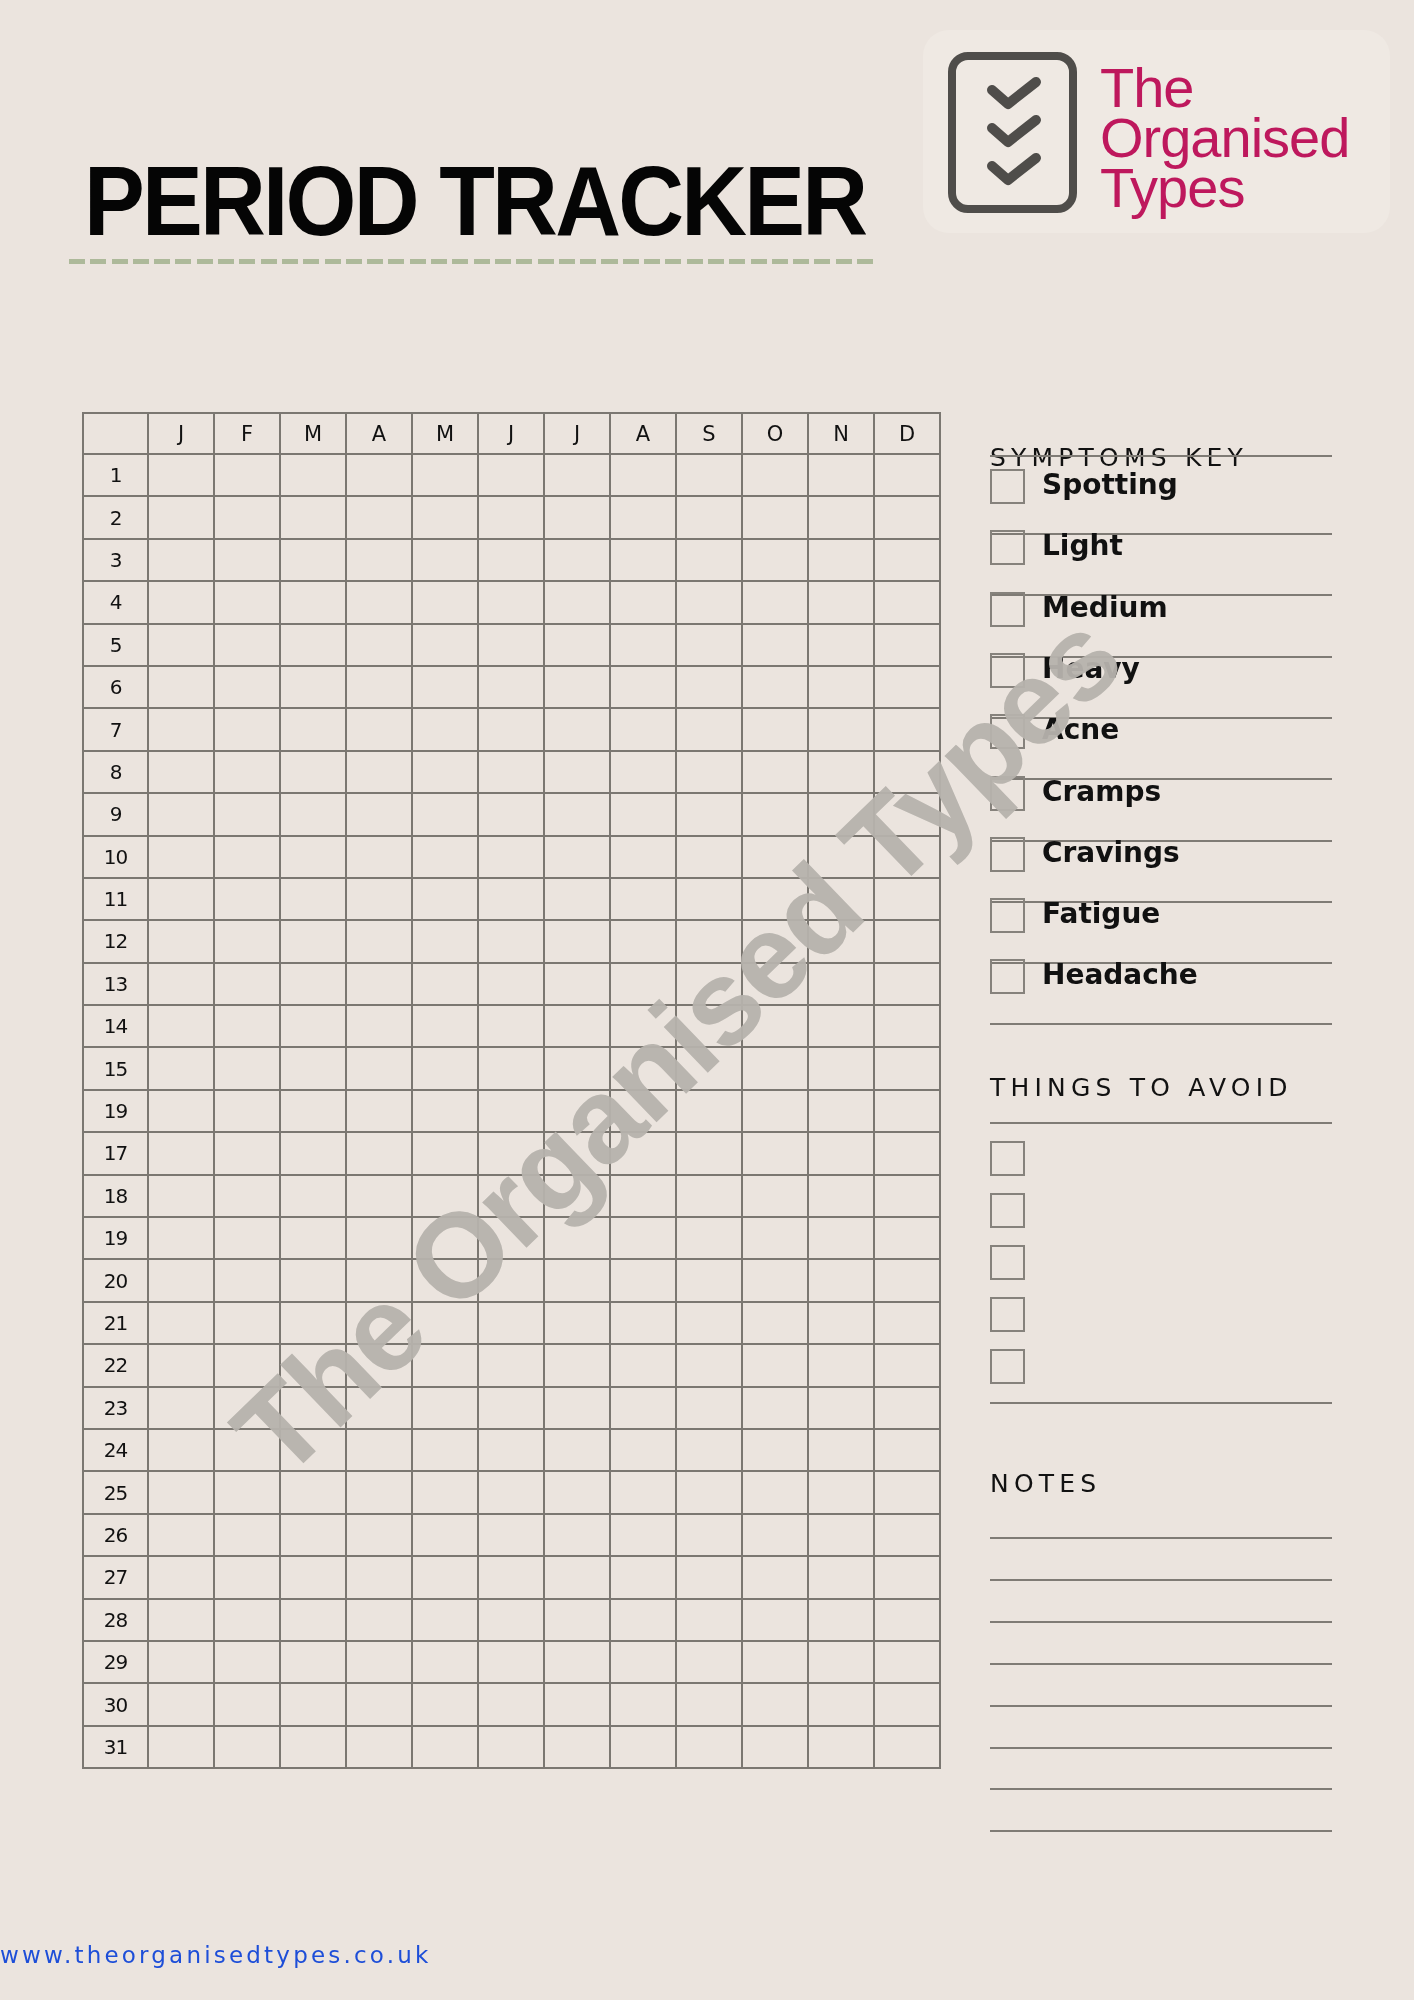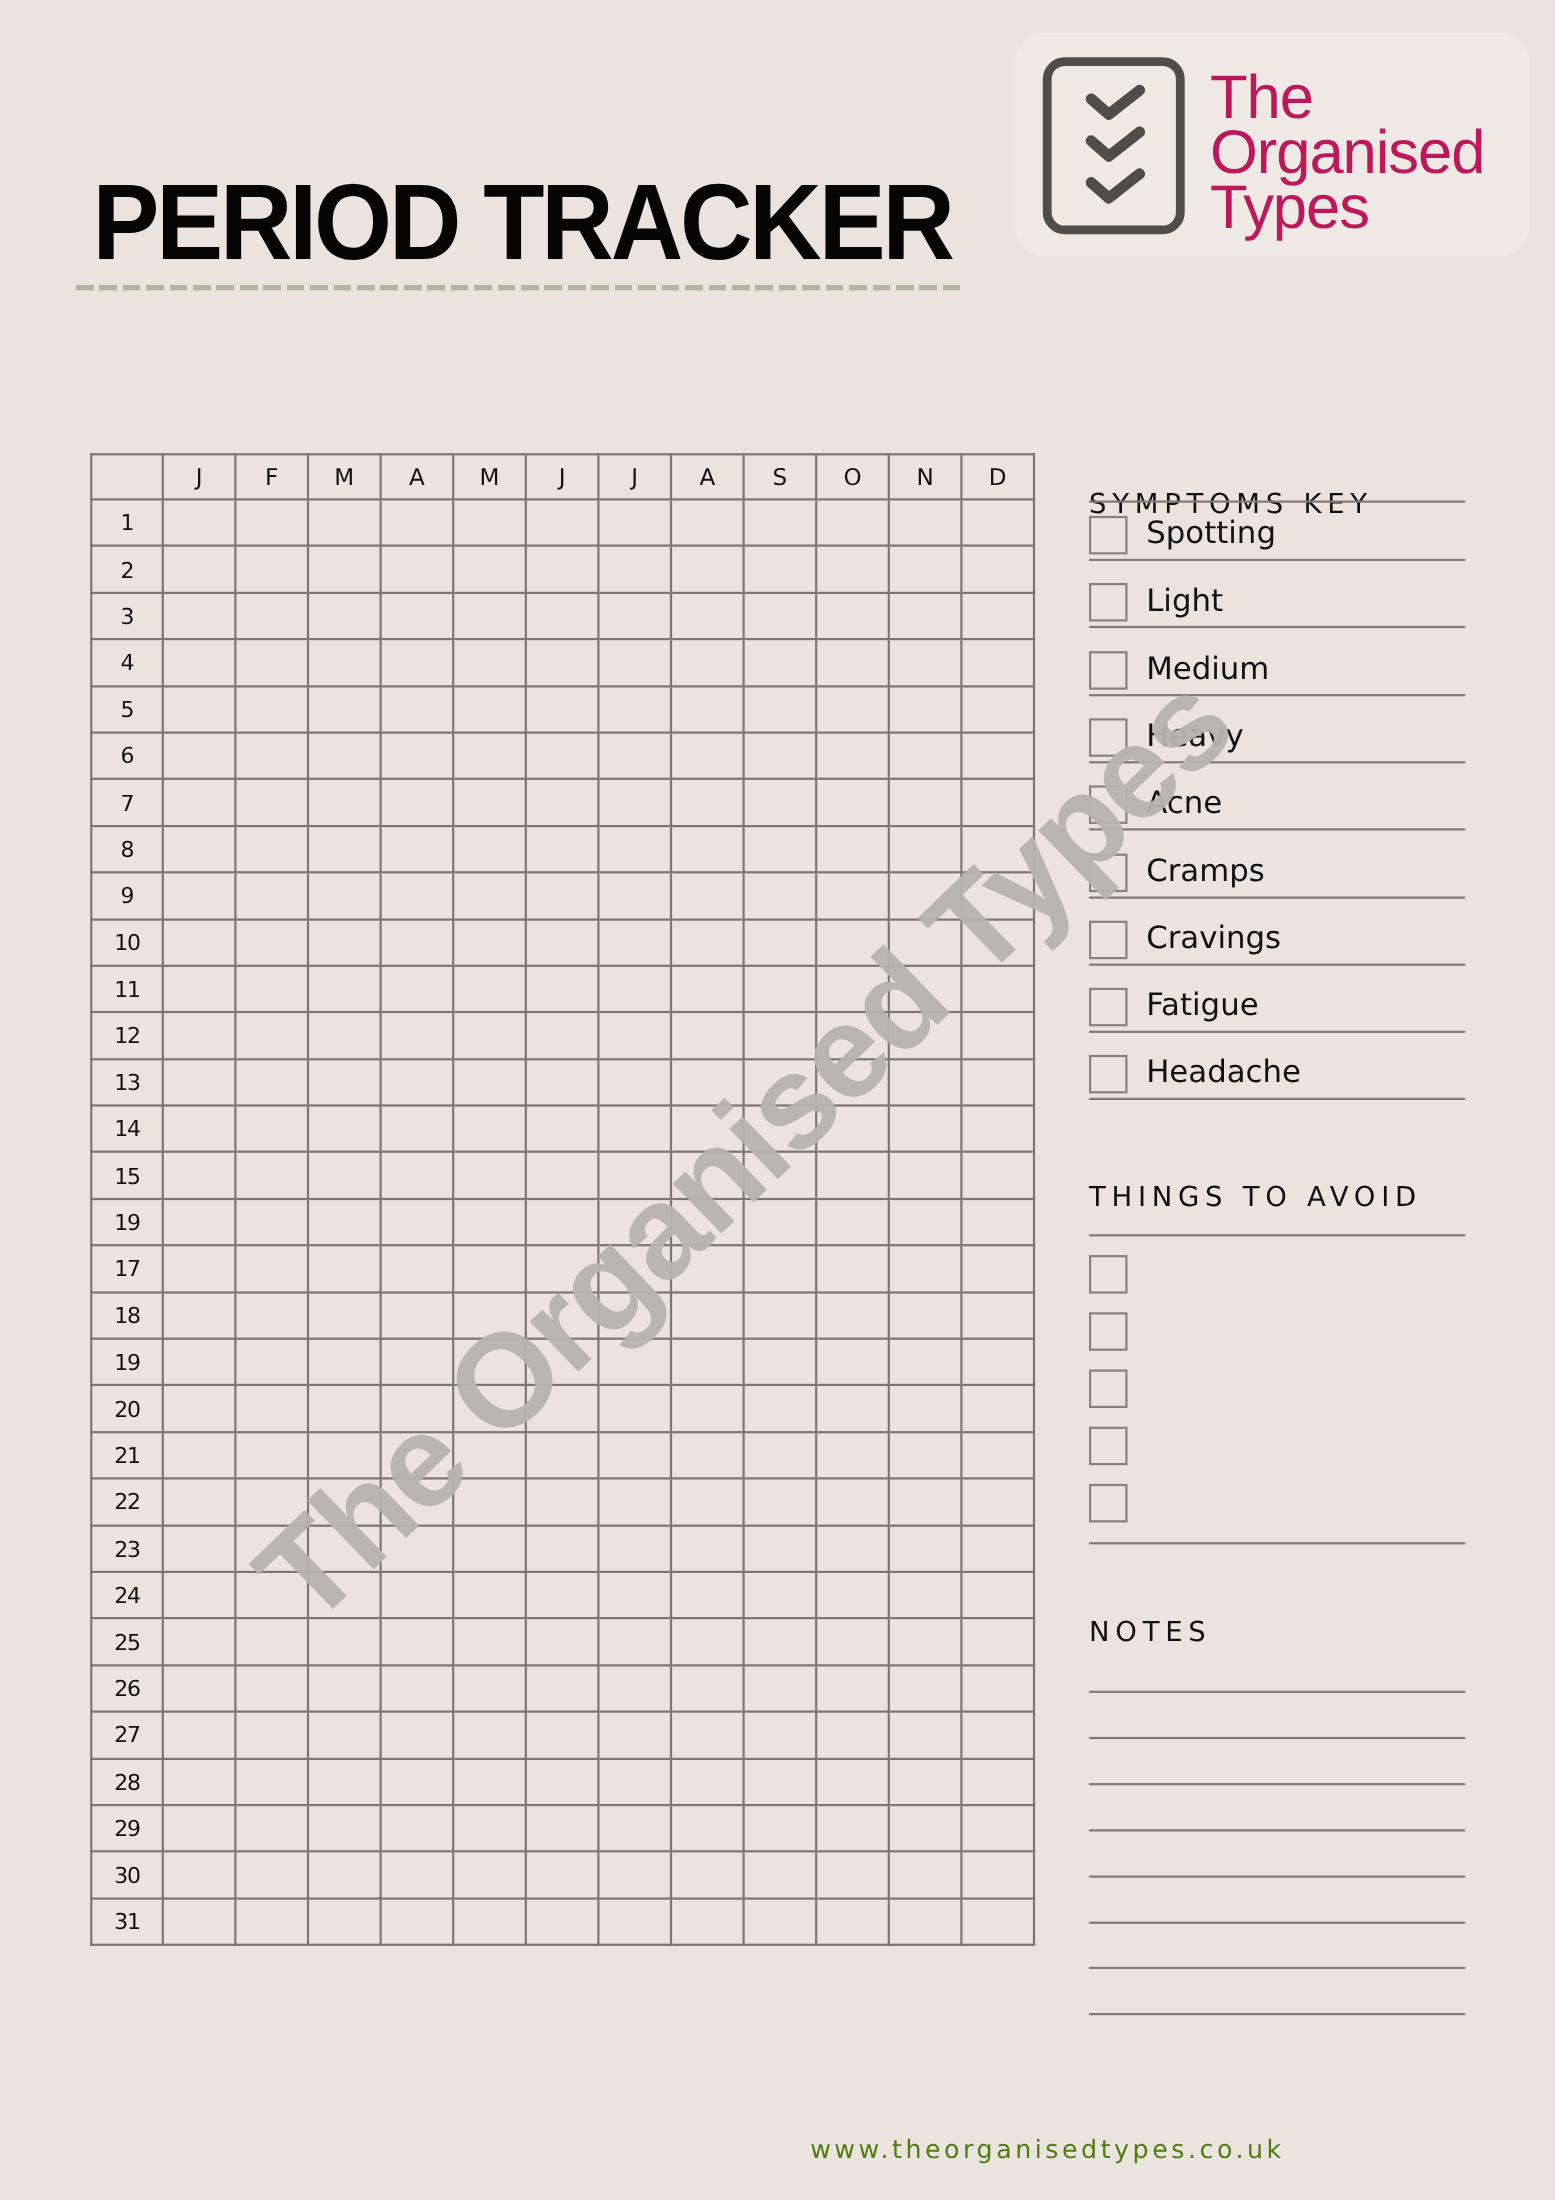--- a/index.html
+++ b/index.html
@@ -57,40 +57,41 @@
   #grid col.c0 { width:65px; }
 
   
   .panel-head {
     left:990px; margin:0;
     font-family:"DejaVu Sans", sans-serif; font-weight:400;
     font-size:25px; letter-spacing:5.2px; color:#111; white-space:nowrap;
   }
   .hline { left:990px; width:342px; height:2px; background:#7f7b75; }
   .sym-item {
-    left:990px; width:342px; height:53px; box-sizing:border-box;
+    left:990px; width:342px; height:78px; box-sizing:border-box;
     border-bottom:2px solid #7f7b75;
+    font-weight:bold;
   }
   .cb {
     position:absolute; width:31px; height:31px; border:2px solid #86827c;
     background:transparent; box-sizing:content-box;
   }
   .sym-item .cb { left:0; top:12px; }
   .sym-label {
     position:absolute; left:52px; top:10px;
     font-family:"DejaVu Sans", sans-serif; font-size:28px; line-height:36px; color:#111;
     white-space:nowrap;
   }
   .avoid-cb { left:990px; }
 
   
   #footer {
-    left:0; width:1168px; top:1942px; text-align:right;
+    left:0; width:1168px; top:1942px; text-align:left;
     font-family:"DejaVu Sans", sans-serif; font-size:23px; letter-spacing:3.2px;
-    color:#4d7c0f;
+    color:#1d4ed8;
   }
 
   
   #watermark {
     left:676px; top:1045px; width:0; height:0;
     pointer-events:none;
   }
   #watermark span {
     position:absolute; left:0; top:0;
     transform:translate(-50%,-50%) rotate(-44deg);

